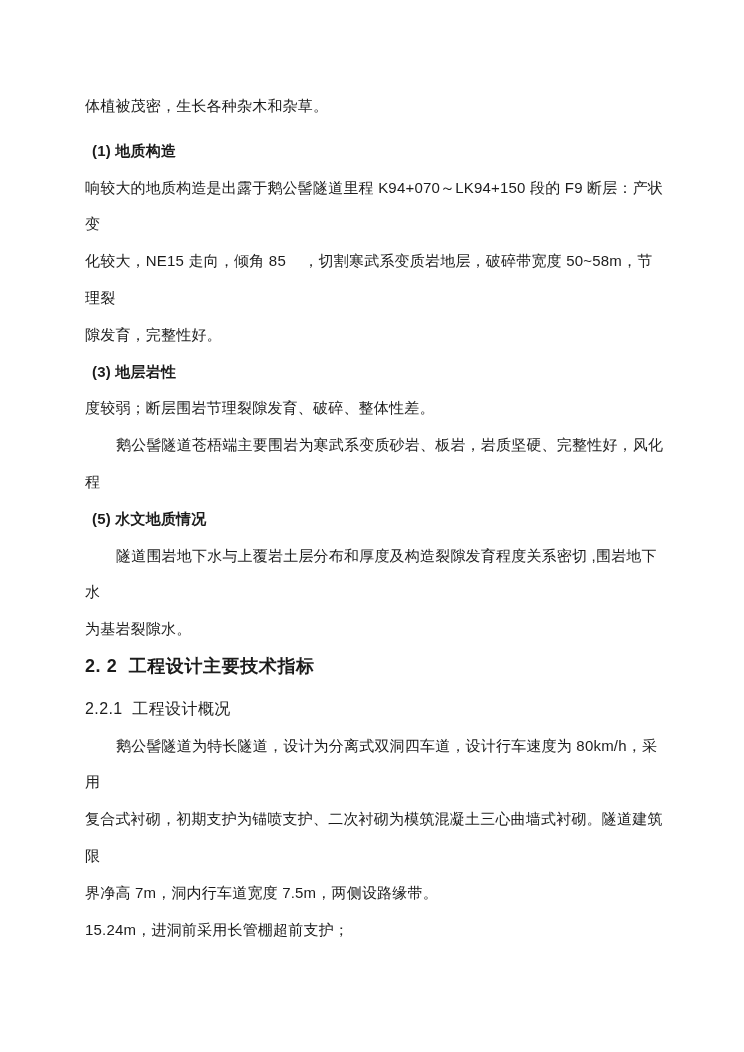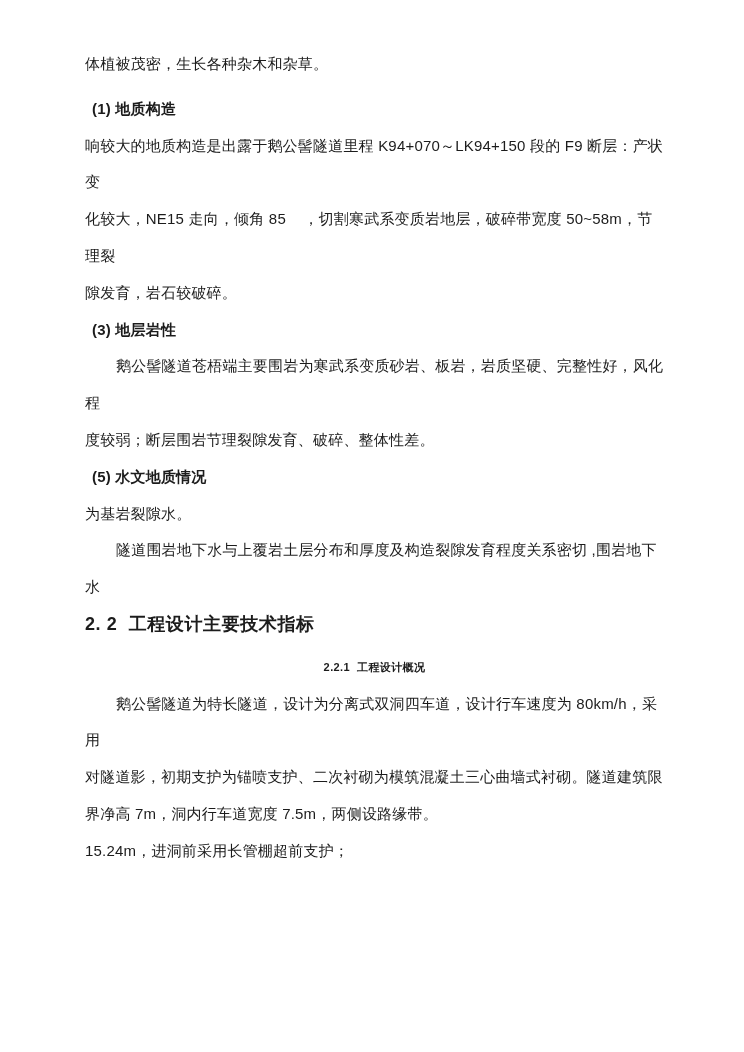--- a/index.html
+++ b/index.html
@@ -5,21 +5,21 @@
   html, body {
     margin: 0;
     padding: 0;
     background: #ffffff;
   }
   .page {
     position: relative;
     width: 744px;
     height: 1052px;
     box-sizing: border-box;
-    padding: 46px 80px 0 85px;
+    padding: 88px 80px 0 85px;
     background: #ffffff;
     color: #1c1c1c;
     font-family: "Liberation Sans", sans-serif;
     overflow: hidden;
   }
   .line {
     font-size: 15px;
     line-height: 36.8px;
     letter-spacing: 0.2px;
     white-space: pre-wrap;
@@ -28,45 +28,44 @@
     font-weight: bold;
     padding-left: 7px;
   }
   .h-main {
     font-weight: bold;
     font-size: 18px;
     margin-top: 0;
     letter-spacing: 0.6px;
   }
   .h-sec {
-    font-weight: bold;
-    font-size: 11px;
+    font-weight: normal;
+    font-size: 16px;
     margin-top: 6px;
     letter-spacing: 0.4px;
-    text-align: center;
   }
   .mt8 { margin-top: 8px; }
   .ind2 { text-indent: 31px; }
   .ind25 { text-indent: 37px; }
 </style>
 </head>
 <body>
 
 <div class="page">
   <div class="line">体植被茂密，生长各种杂木和杂草。</div>
   <div class="line h-sub mt8">(1) 地质构造</div>
   <div class="line">响较大的地质构造是出露于鹅公髻隧道里程 K94+070～LK94+150 段的 F9 断层：产状变</div>
   <div class="line">化较大，NE15 走向，倾角 85    ，切割寒武系变质岩地层，破碎带宽度 50~58m，节理裂</div>
-  <div class="line">隙发育，岩石较破碎。</div>
+  <div class="line">隙发育，完整性好。</div>
   <div class="line h-sub">(3) 地层岩性</div>
+  <div class="line">度较弱；断层围岩节理裂隙发育、破碎、整体性差。</div>
   <div class="line ind2">鹅公髻隧道苍梧端主要围岩为寒武系变质砂岩、板岩，岩质坚硬、完整性好，风化程</div>
-  <div class="line">度较弱；断层围岩节理裂隙发育、破碎、整体性差。</div>
   <div class="line h-sub">(5) 水文地质情况</div>
+  <div class="line ind2">隧道围岩地下水与上覆岩土层分布和厚度及构造裂隙发育程度关系密切 ,围岩地下水</div>
   <div class="line">为基岩裂隙水。</div>
-  <div class="line ind2">隧道围岩地下水与上覆岩土层分布和厚度及构造裂隙发育程度关系密切 ,围岩地下水</div>
   <div class="line h-main">2. 2  工程设计主要技术指标</div>
   <div class="line h-sec">2.2.1  工程设计概况</div>
   <div class="line ind2">鹅公髻隧道为特长隧道，设计为分离式双洞四车道，设计行车速度为 80km/h，采用</div>
-  <div class="line">对隧道影，初期支护为锚喷支护、二次衬砌为模筑混凝土三心曲墙式衬砌。隧道建筑限</div>
+  <div class="line">复合式衬砌，初期支护为锚喷支护、二次衬砌为模筑混凝土三心曲墙式衬砌。隧道建筑限</div>
   <div class="line">界净高 7m，洞内行车道宽度 7.5m，两侧设路缘带。</div>
   <div class="line">15.24m，进洞前采用长管棚超前支护；</div>
 
 </div>
 
 </body></html>

